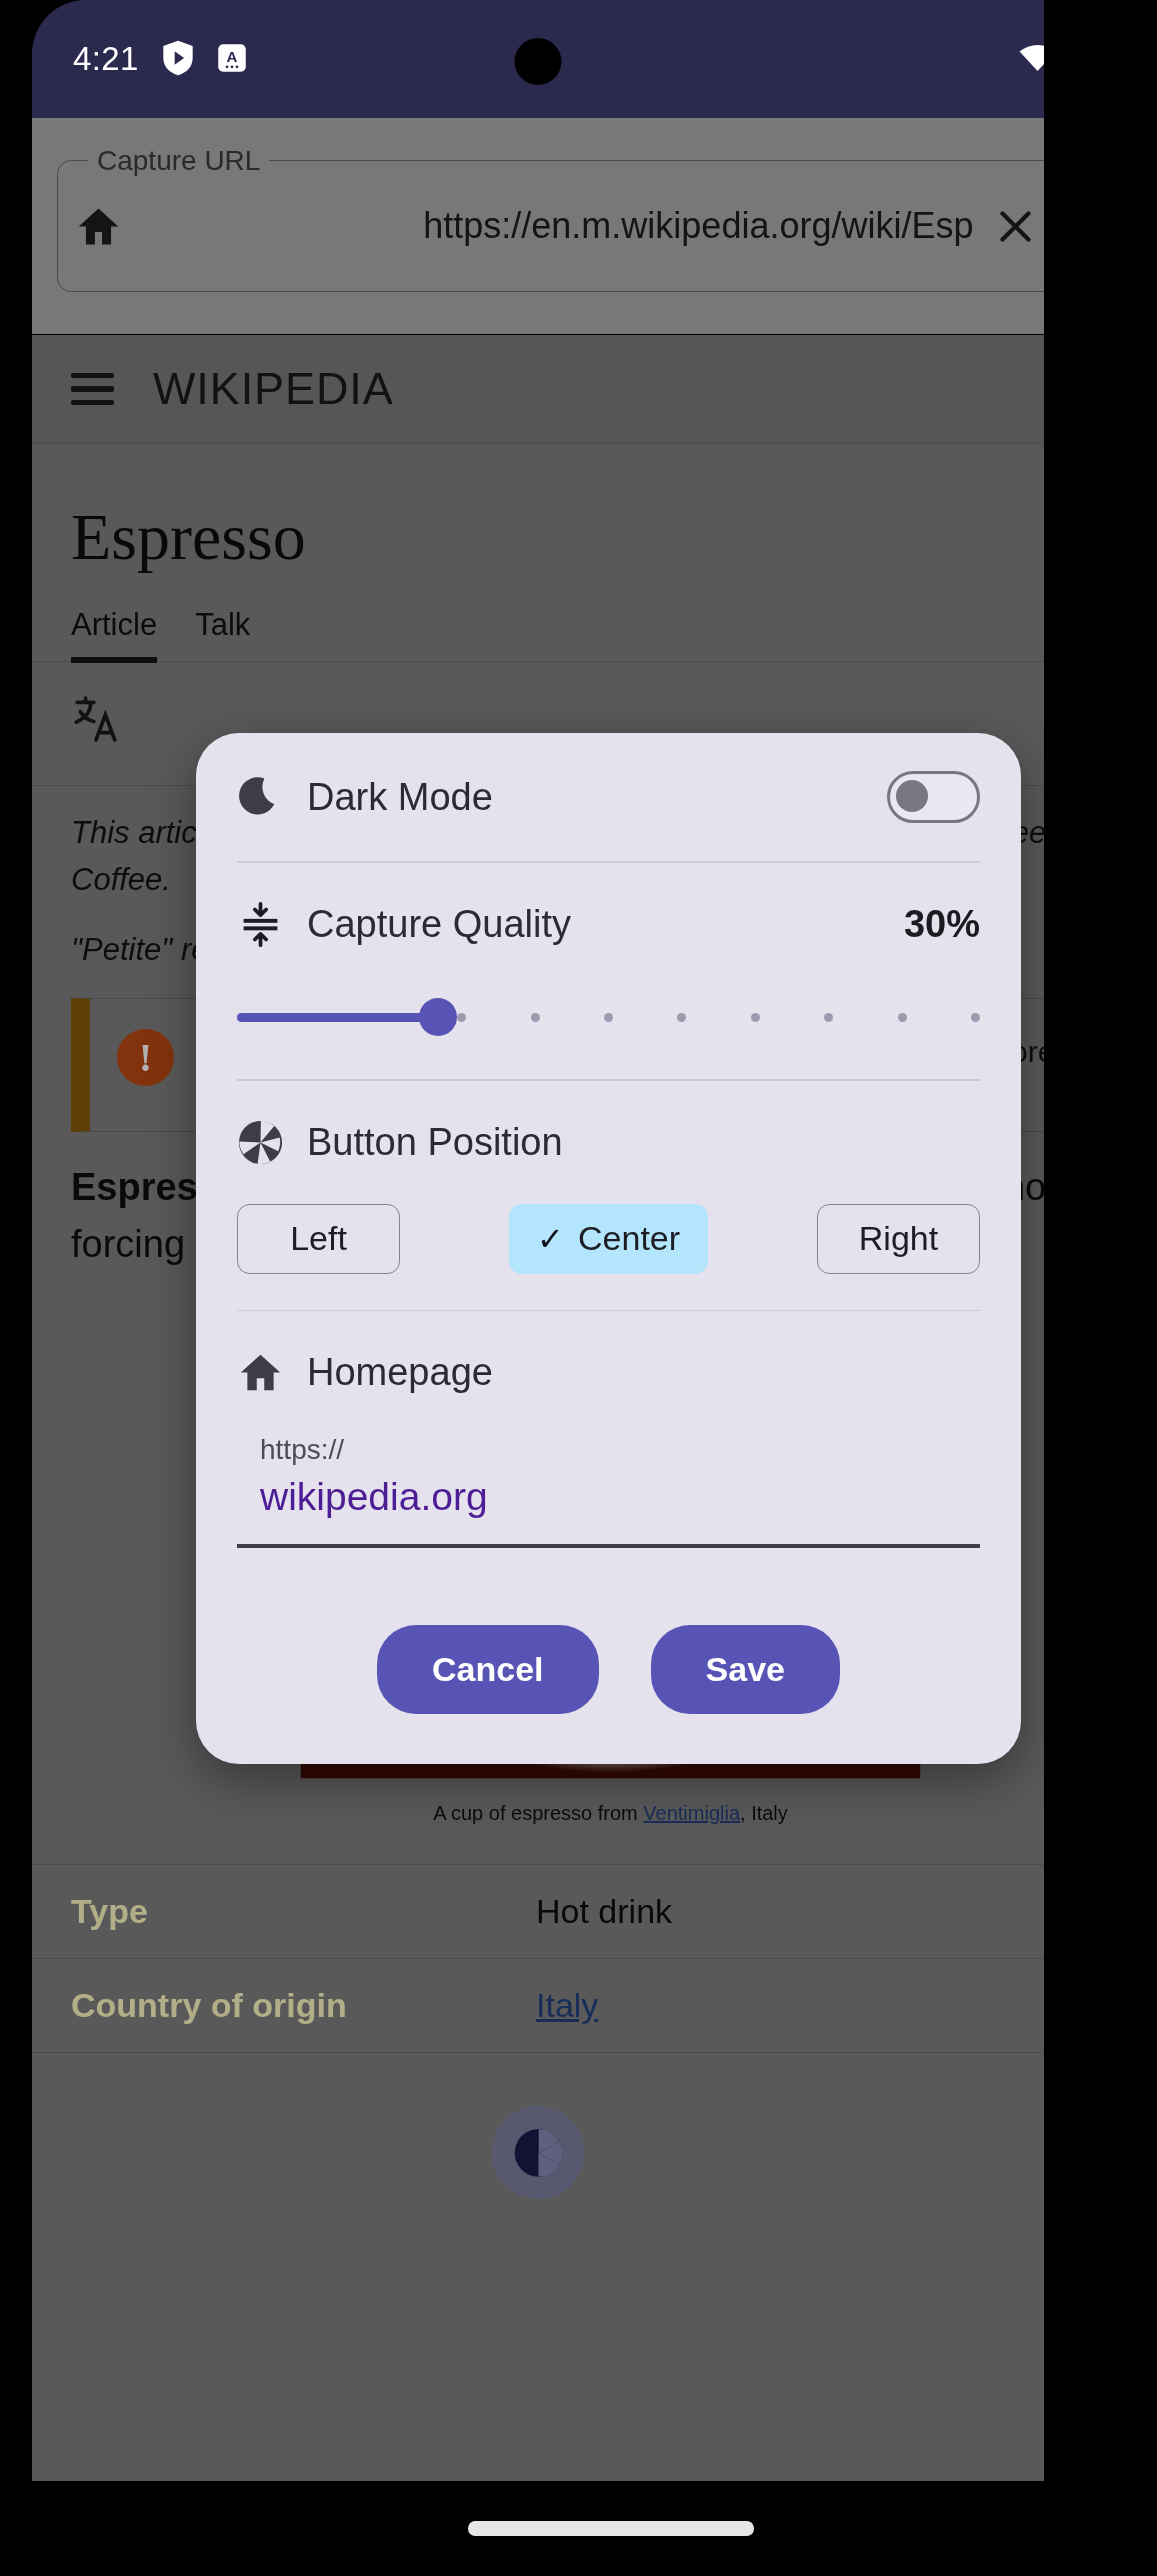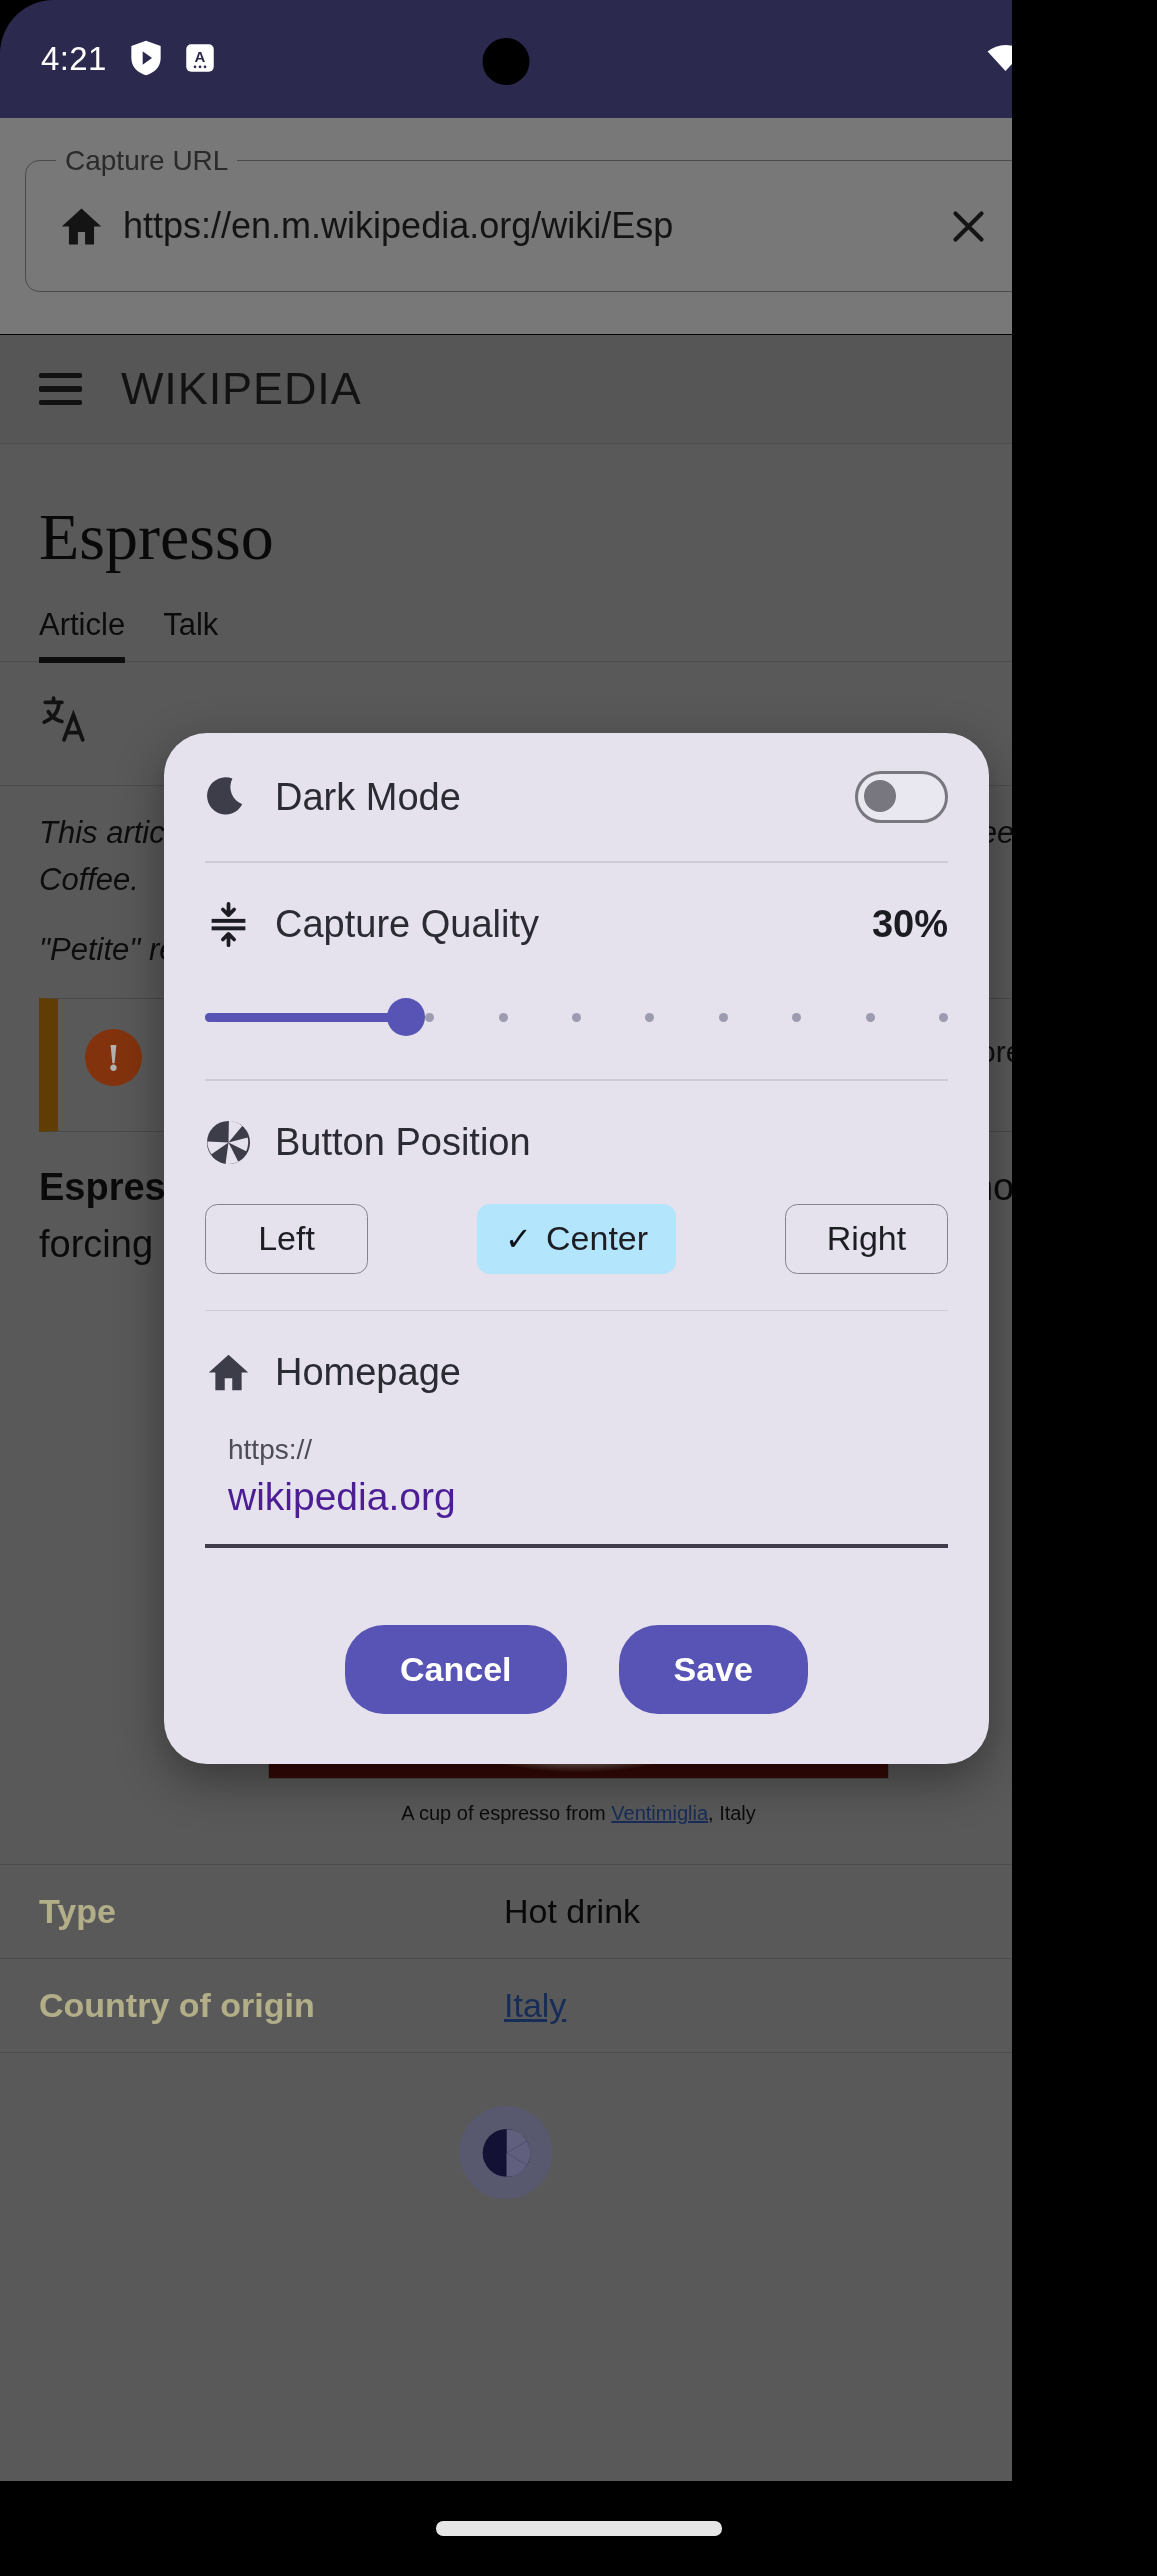--- a/index.html
+++ b/index.html
@@ -7,20 +7,21 @@
     width: 1157px; height: 2576px;
     background: #000;
     font-family: "Liberation Sans", sans-serif;
     overflow: hidden;
   }
   .phone {
     position: relative;
     width: 1012px; height: 2576px;
     background: #000;
     overflow: hidden;
+    margin-left: 32px;
   }
 
   
   .statusbar {
     position: absolute; top: 0; left: 0;
     width: 1157px; height: 118px;
     background: #2b2a4e;
     border-top-left-radius: 54px;
     border-top-right-radius: 54px;
     display: flex; align-items: center;
@@ -47,22 +48,23 @@
     padding: 0 25px;
     z-index: 4;
   }
   .url-field {
     position: relative;
     flex: 1;
     height: 132px;
     border: 1.8px solid #4a4a4a;
     border-radius: 14.3px;
     display: flex; align-items: center;
-    padding: 0 32px;
+    padding: 0 17px;
     gap: 18px;
+    text-align: right;
   }
   .url-legend {
     position: absolute;
     top: -18px; left: 30px;
     background: #787878;
     padding: 0 9px;
     font-size: 28px;
     color: #2a2a2a;
     line-height: 36px;
   }

